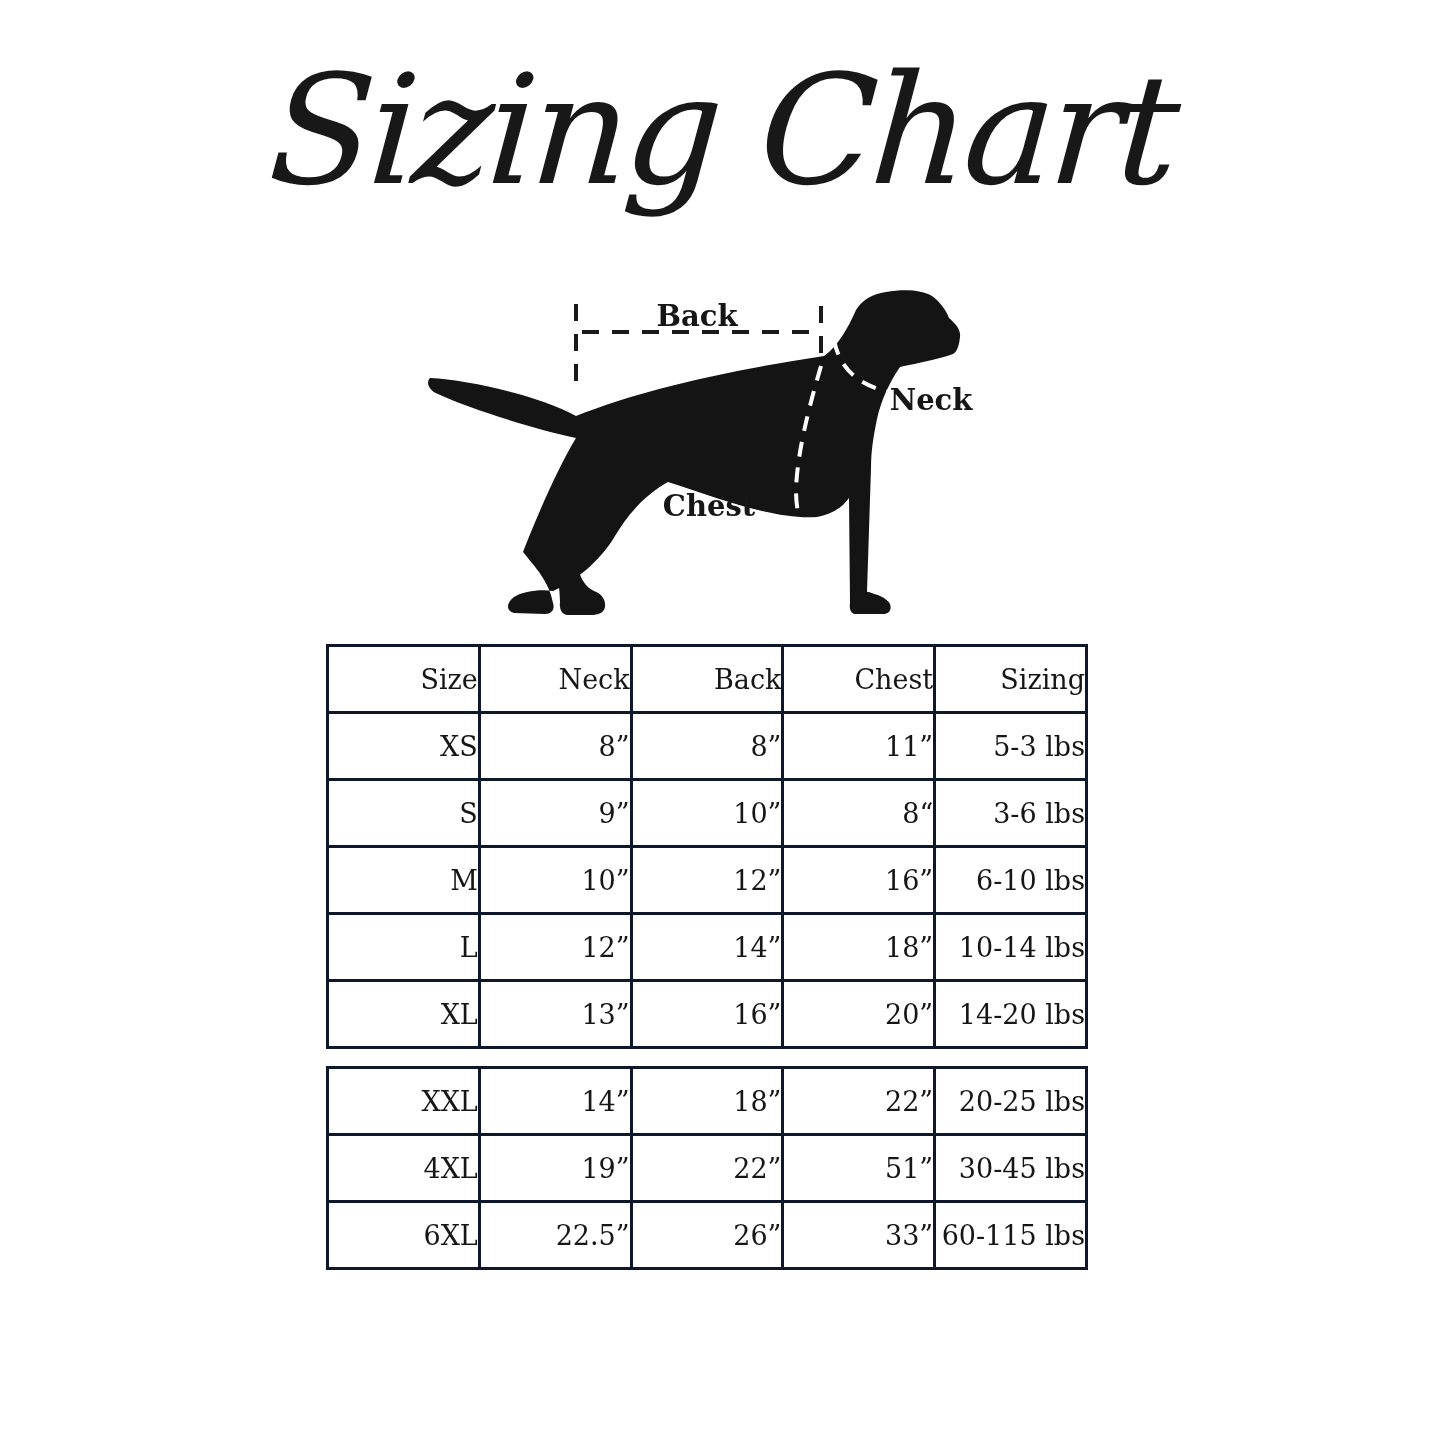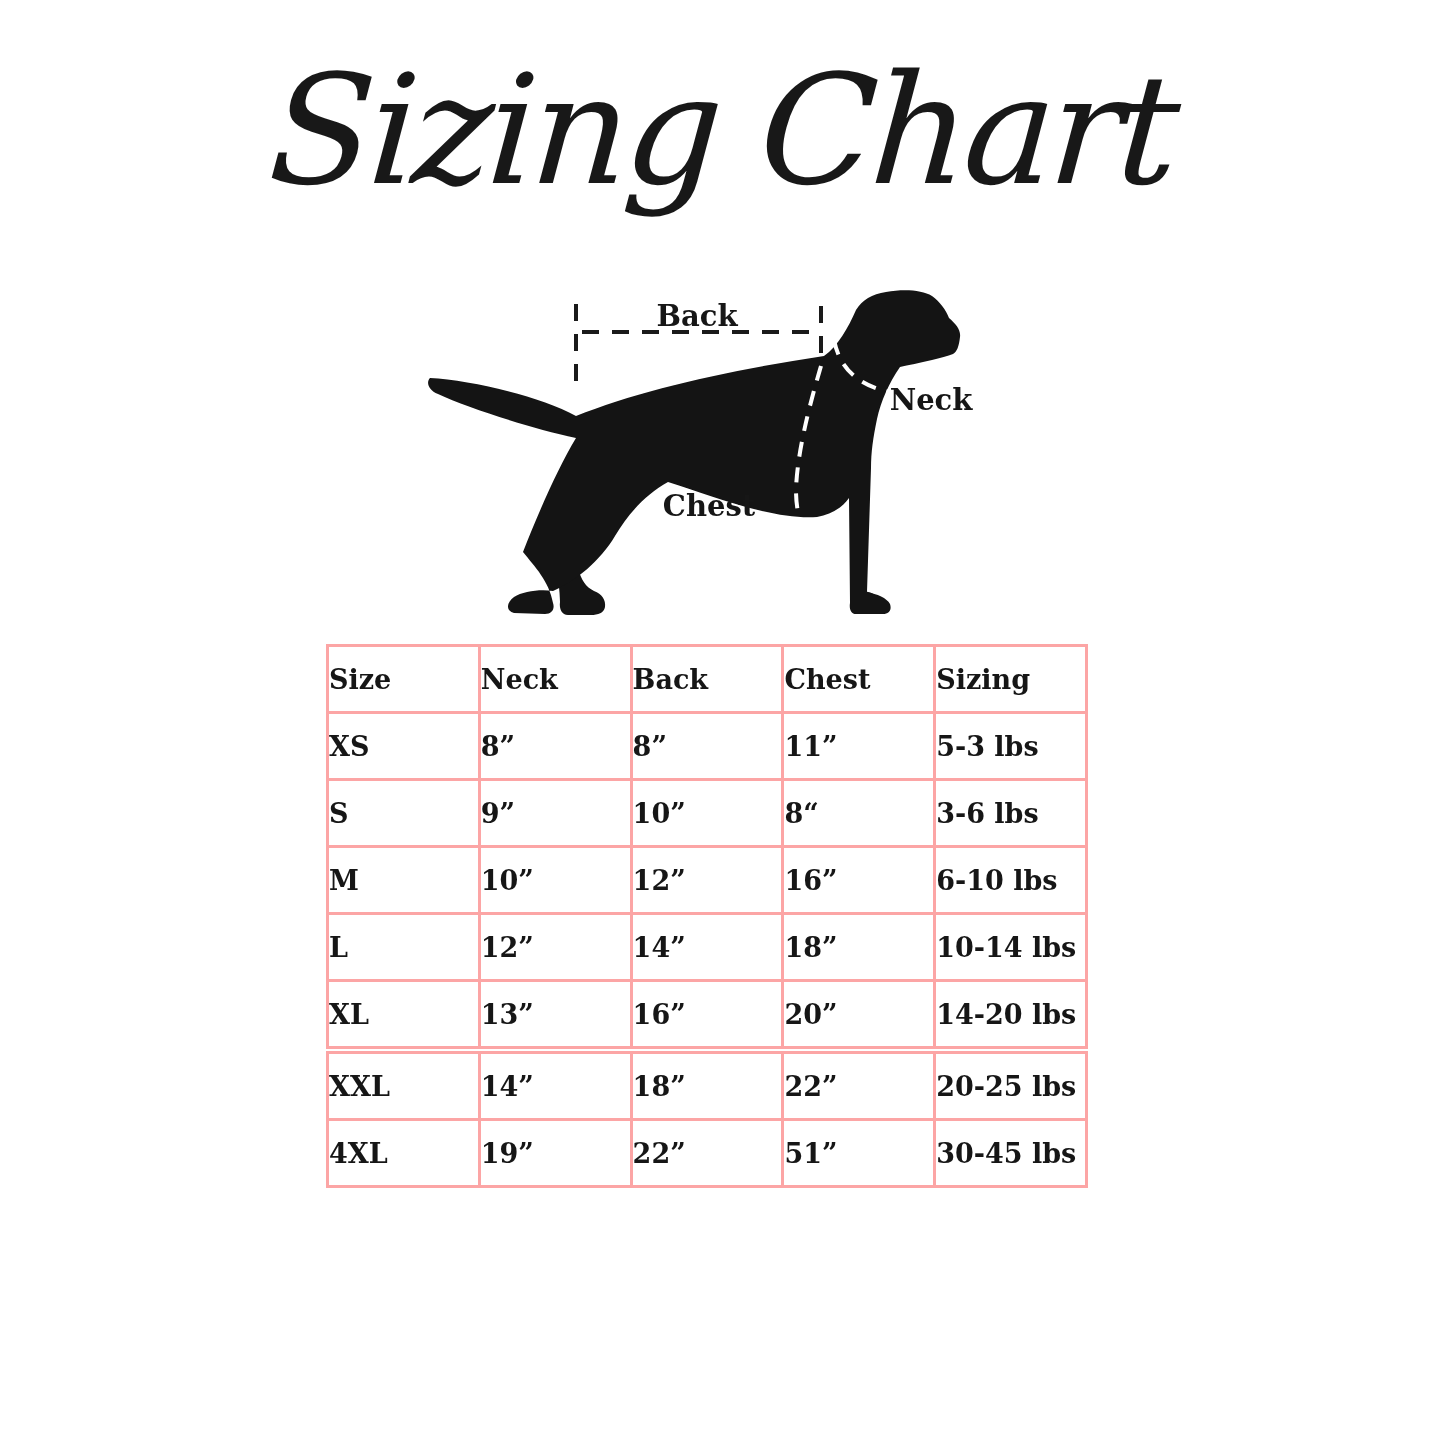--- a/index.html
+++ b/index.html
@@ -22,25 +22,25 @@
   .measure-black{stroke:#1a1a1a;stroke-width:4;fill:none;stroke-dasharray:17 13;}
   .measure-white{stroke:#ffffff;stroke-width:4;fill:none;stroke-dasharray:15 11;}
   .diagram-label{
     font-family:"DejaVu Serif", serif;font-weight:bold;font-size:29px;fill:#161616;
   }
   .table-wrap{position:absolute;left:326px;top:644px;width:762px;}
   table.size-table{
     border-collapse:collapse;width:762px;table-layout:fixed;
     font-family:"DejaVu Serif", serif;
   }
-  table.size-table + table.size-table{margin-top:2px;}
+  table.size-table + table.size-table{margin-top:17px;}
   .size-table th,.size-table td{
-    border:3px solid #fca5a5;height:64px;
-    text-align:left;vertical-align:middle;
-    font-weight:bold;font-size:27px;color:#161616;
+    border:3px solid #0f172a;height:64px;
+    text-align:right;vertical-align:middle;
+    font-weight:normal;font-size:27px;color:#161616;
     padding:0;
   }
 </style>
 </head>
 <body>
 
 <div class="page">
 
   <div class="title">Sizing Chart</div>
 
@@ -166,17 +166,24 @@
             <td>22”</td>
             <td>20-25 lbs</td>
           </tr>
           <tr>
             <td>4XL</td>
             <td>19”</td>
             <td>22”</td>
             <td>51”</td>
             <td>30-45 lbs</td>
           </tr>
+          <tr>
+            <td>6XL</td>
+            <td>22.5”</td>
+            <td>26”</td>
+            <td>33”</td>
+            <td>60-115 lbs</td>
+          </tr>
         </tbody>
     </table>
   </div>
 
 </div>
 
 </body></html>

